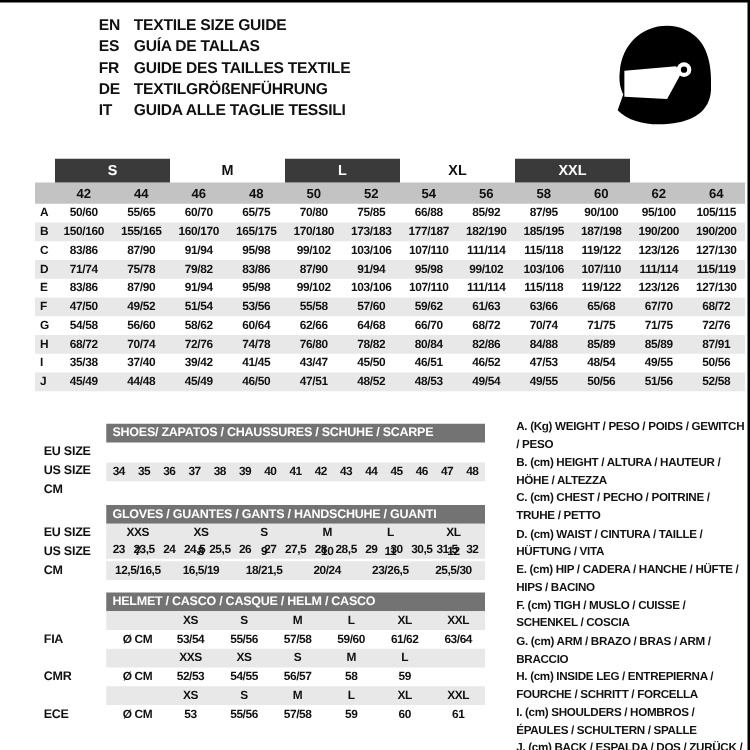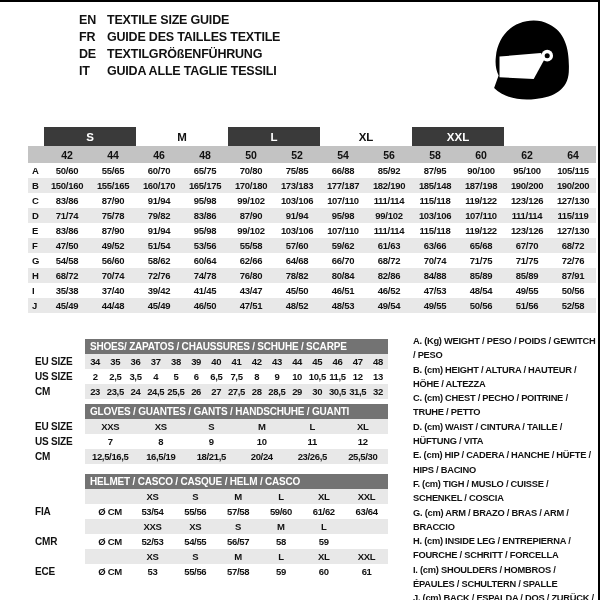--- a/index.html
+++ b/index.html
@@ -24,39 +24,43 @@
   .trow.stripe{background:#e8e8e8;}
   .cell{text-align:center;white-space:nowrap;overflow:visible;}
   .cell.letter{text-align:left;padding-left:4px;}
   
   .subtable{position:absolute;left:85px;width:303px;}
   .bar{background:#737373;color:#fff;font-weight:bold;font-size:10px;height:15px;line-height:15px;
        padding-left:5px;letter-spacing:-0.2px;white-space:nowrap;}
   .srow{display:grid;align-items:center;height:15px;font-weight:bold;font-size:9.5px;
         letter-spacing:-0.35px;text-align:center;}
   .srow.gray{background:#e8e8e8;}
-  .shoes-grid{grid-template-columns:repeat(15,1fr);}
+  .shoes-grid{grid-template-columns:repeat(15,1fr);margin-top:16px;}
   .gloves-grid{grid-template-columns:repeat(6,1fr);}
   .helmet-grid{grid-template-columns:46px repeat(6,1fr);}
   .helmet-grid .cell.first{text-align:center;padding-left:4px;}
   .side-label{position:absolute;left:35px;width:50px;font-weight:bold;font-size:10px;
               line-height:15px;letter-spacing:-0.2px;}
   
   .legend{position:absolute;left:398px;top:332px;width:198px;}
   .legend-item{font-weight:bold;font-size:9.3px;line-height:14.3px;letter-spacing:-0.25px;margin-left:15px;}
 </style>
 </head>
 <body>
 
 <div class="page">
 
   <div class="lang-list">
       <div class="lang-row">
         <div class="lang-code">EN</div>
         <div class="lang-title">TEXTILE SIZE GUIDE</div>
+      </div>
+      <div class="lang-row">
+        <div class="lang-code">ES</div>
+        <div class="lang-title">GUÍA DE TALLAS</div>
       </div>
       <div class="lang-row">
         <div class="lang-code">FR</div>
         <div class="lang-title">GUIDE DES TAILLES TEXTILE</div>
       </div>
       <div class="lang-row">
         <div class="lang-code">DE</div>
         <div class="lang-title">TEXTILGRÖßENFÜHRUNG</div>
       </div>
       <div class="lang-row">
@@ -116,21 +120,21 @@
         <div class="trow stripe">
           <div class="cell letter">B</div>
           <div class="cell">150/160</div>
           <div class="cell">155/165</div>
           <div class="cell">160/170</div>
           <div class="cell">165/175</div>
           <div class="cell">170/180</div>
           <div class="cell">173/183</div>
           <div class="cell">177/187</div>
           <div class="cell">182/190</div>
-          <div class="cell">185/148</div>
+          <div class="cell">185/195</div>
           <div class="cell">187/198</div>
           <div class="cell">190/200</div>
           <div class="cell">190/200</div>
         </div>
         <div class="trow">
           <div class="cell letter">C</div>
           <div class="cell">83/86</div>
           <div class="cell">87/90</div>
           <div class="cell">91/94</div>
           <div class="cell">95/98</div>

